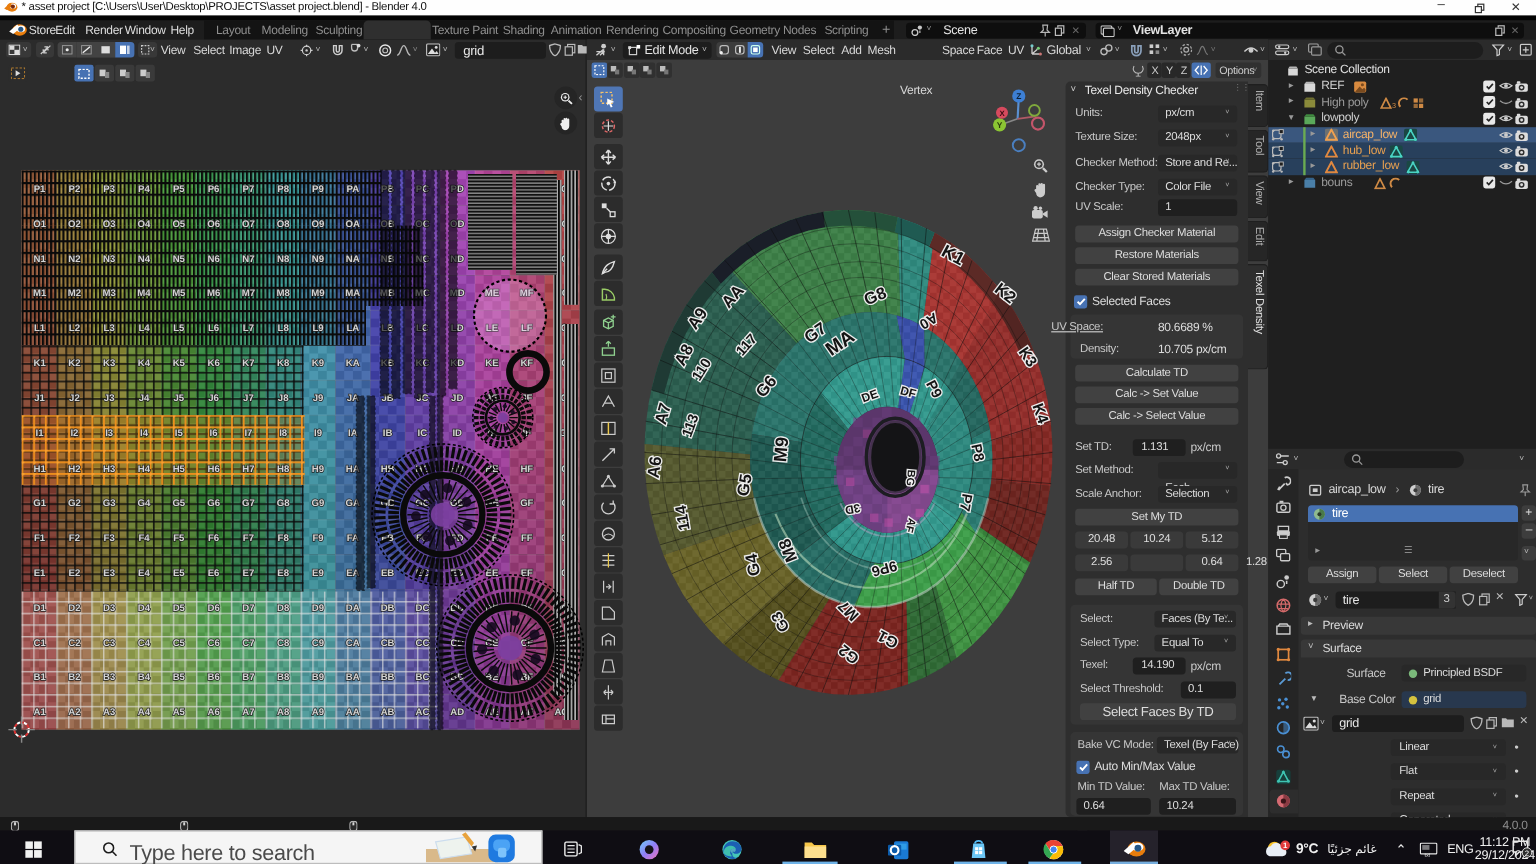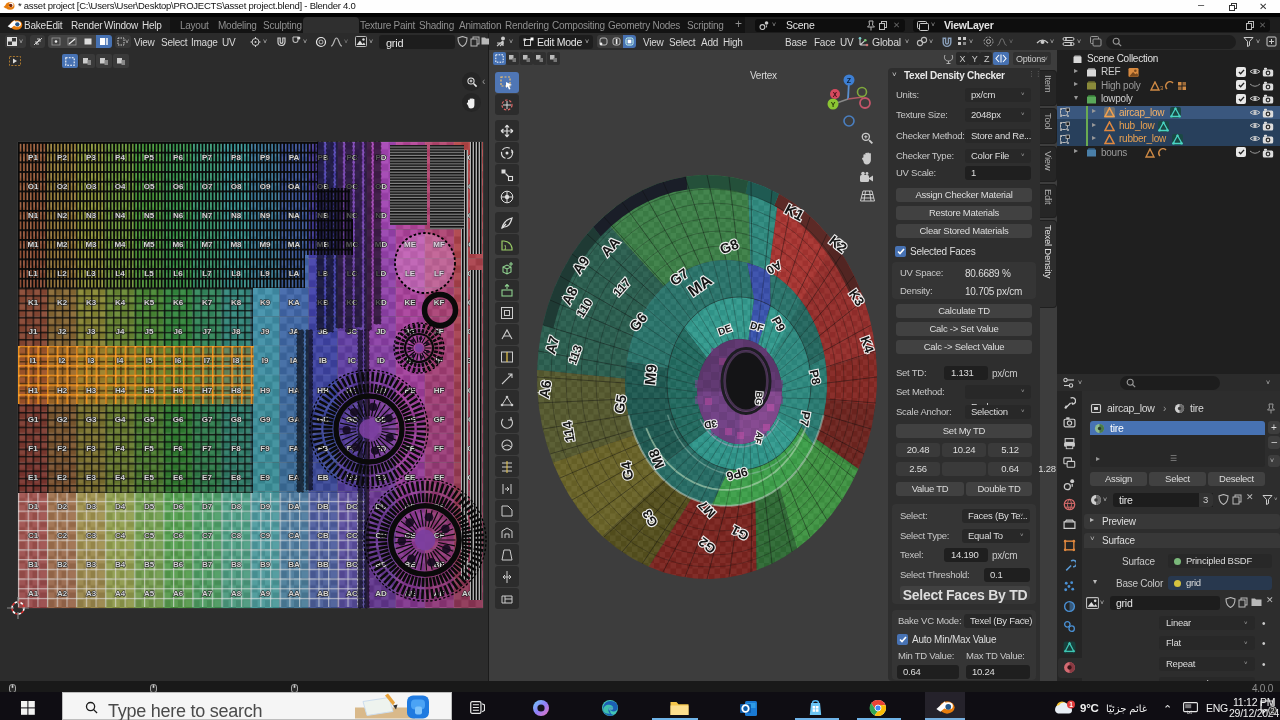--- a/index.html
+++ b/index.html
@@ -18,21 +18,21 @@
 <div class="abs" style="left:1231px;top:3px;width:6px;height:6px;border:1px solid #333;"></div>
 <div class="abs" style="left:1229px;top:5px;width:6px;height:6px;border:1px solid #333;background:#fefefe"></div>
 <div class="txt" style="left:1259px;top:1px;font-size:10px;color:#333;font-weight:normal;">✕</div>
 <div class="abs" style="left:0px;top:17px;width:1280px;height:16px;background:#1d1d1d;"></div>
 <svg class="abs" style="left:7px;top:19px" width="16" height="12" viewBox="0 0 24 16">
     <ellipse cx="14" cy="8" rx="9" ry="7.2" fill="#e87d0d"></ellipse>
     <ellipse cx="15.5" cy="6.5" rx="5.5" ry="4.2" fill="#fff"></ellipse>
     <path d="M1 10 L11 1 L15 5.5 L6 13 Z" fill="#fff"></path>
     <circle cx="15.5" cy="7" r="3.2" fill="#265787"></circle>
   </svg>
-<div class="txt" style="left:24px;top:20px;font-size:10px;color:#dedede;font-weight:normal;">Bake</div>
+<div class="txt" style="left:24px;top:20px;font-size:10px;color:#dedede;font-weight:normal;">Store</div>
 <div class="txt" style="left:46px;top:20px;font-size:10px;color:#dedede;font-weight:normal;">Edit</div>
 <div class="txt" style="left:71px;top:20px;font-size:10px;color:#dedede;font-weight:normal;">Render</div>
 <div class="txt" style="left:104px;top:20px;font-size:10px;color:#dedede;font-weight:normal;">Window</div>
 <div class="txt" style="left:142px;top:20px;font-size:10px;color:#dedede;font-weight:normal;">Help</div>
 <div class="abs" style="left:170px;top:17px;width:575px;height:16px;background:#131313;"></div>
 <div class="txt" style="left:180px;top:20px;font-size:10px;color:#8f8f8f;font-weight:normal;">Layout</div>
 <div class="txt" style="left:218px;top:20px;font-size:10px;color:#8f8f8f;font-weight:normal;">Modeling</div>
 <div class="txt" style="left:263px;top:20px;font-size:10px;color:#8f8f8f;font-weight:normal;">Sculpting</div>
 <div class="abs" style="left:303px;top:17px;width:56px;height:16px;background:#2f2f2f;border-radius:4px 4px 0 0;"></div>
 <div class="txt" style="left:309px;top:34px;font-size:10px;color:#ffffff;font-weight:normal;">UV Editing</div>
@@ -845,23 +845,23 @@
     <rect x="1" y="1" width="7" height="7" rx="2" fill="none" stroke="#bbb" stroke-width="1"></rect>
     <rect x="3.8" y="2" width="1.6" height="5" fill="#eee"></rect>
   </svg>
 <svg class="abs" style="left:625px;top:37px" width="9" height="9" viewBox="0 0 9 9">
     <rect x="1" y="1" width="7" height="7" rx="1.5" fill="none" stroke="#cfe" stroke-width="1"></rect>
     <rect x="2.6" y="2.6" width="3.8" height="3.8" fill="#fff"></rect>
   </svg>
 <div class="txt" style="left:643px;top:36.5px;font-size:10px;color:#d8d8d8;font-weight:normal;">View</div>
 <div class="txt" style="left:669px;top:36.5px;font-size:10px;color:#d8d8d8;font-weight:normal;">Select</div>
 <div class="txt" style="left:701px;top:36.5px;font-size:10px;color:#d8d8d8;font-weight:normal;">Add</div>
-<div class="txt" style="left:723px;top:36.5px;font-size:10px;color:#d8d8d8;font-weight:normal;">High</div>
+<div class="txt" style="left:723px;top:36.5px;font-size:10px;color:#d8d8d8;font-weight:normal;">Mesh</div>
 <div class="txt" style="left:750px;top:36.5px;font-size:10px;color:#d8d8d8;font-weight:normal;margin-top:33px;">Vertex</div>
-<div class="txt" style="left:785px;top:36.5px;font-size:10px;color:#d8d8d8;font-weight:normal;">Base</div>
+<div class="txt" style="left:785px;top:36.5px;font-size:10px;color:#d8d8d8;font-weight:normal;">Space</div>
 <div class="txt" style="left:814px;top:36.5px;font-size:10px;color:#d8d8d8;font-weight:normal;">Face</div>
 <div class="txt" style="left:840px;top:36.5px;font-size:10px;color:#d8d8d8;font-weight:normal;">UV</div>
 <svg class="abs" style="left:858px;top:36px" width="12" height="11" viewBox="0 0 12 11">
     <path d="M2 9 L2 3 M2 9 L8 9 M2 9 L6.5 5" stroke="#ccc" stroke-width="1.1"></path>
     <circle cx="2" cy="2.2" r="1.3" fill="#7cc"></circle>
     <circle cx="9" cy="9" r="1.3" fill="#c77"></circle>
     <circle cx="7.3" cy="4.2" r="1.3" fill="#7c7"></circle>
   </svg>
 <div class="txt" style="left:872px;top:36.5px;font-size:10.5px;color:#d8d8d8;font-weight:normal;">Global</div>
 <div class="txt" style="left:905px;top:38px;font-size:7px;color:#bbb;font-weight:normal;">˅</div>
@@ -1235,21 +1235,21 @@
     <rect x="1" y="4" width="9" height="7" rx="1.5" fill="#ccc"></rect>
     <path d="M10 7 l4 -2.5 v6 l-4 -2.5" fill="#ccc"></path>
     <circle cx="4" cy="2.5" r="1.8" fill="#ccc"></circle>
     <circle cx="8" cy="2.5" r="1.4" fill="#ccc"></circle>
   </svg>
 <svg class="abs" style="left:860px;top:190px" width="15" height="13" viewBox="0 0 15 13">
     <path d="M3 1 h9 l2.5 10 h-14 z M5.5 1 l-1.5 10 M9.5 1 l1.5 10 M2 4.5 h11 M1.2 8 h12.6" fill="none" stroke="#ccc" stroke-width="1"></path>
   </svg>
 <div class="abs" style="left:888px;top:68px;width:152px;height:613px;background:#2e2e2e;border-radius:4px 0 0 4px;"></div>
 <div class="txt" style="left:892px;top:71px;font-size:8px;color:#ccc;font-weight:normal;">˅</div>
-<div class="txt" style="left:904px;top:70px;font-size:10px;color:#e8e8e8;font-weight:bold;">Texel Density Checker</div>
+<div class="txt" style="left:904px;top:70px;font-size:10px;color:#e8e8e8;font-weight:normal;">Texel Density Checker</div>
 <div class="txt" style="left:1028px;top:70px;font-size:7px;color:#777;font-weight:normal;">⋮⋮</div>
 <div class="txt" style="left:896px;top:90px;font-size:9.5px;color:#c8c8c8;font-weight:normal;">Units:</div>
 <div class="abs" style="left:965px;top:88px;width:66px;height:13.5px;background:#282828;border-radius:3px;"></div>
 <div class="txt" style="left:971px;top:89.5px;font-size:9.5px;color:#dddddd;font-weight:normal;">px/cm</div>
 <div class="txt" style="left:1021px;top:91px;font-size:6px;color:#aaa;font-weight:normal;">˅</div>
 <div class="txt" style="left:896px;top:110px;font-size:9.5px;color:#c8c8c8;font-weight:normal;">Texture Size:</div>
 <div class="abs" style="left:965px;top:108px;width:66px;height:13.5px;background:#282828;border-radius:3px;"></div>
 <div class="txt" style="left:971px;top:109.5px;font-size:9.5px;color:#dddddd;font-weight:normal;">2048px</div>
 <div class="txt" style="left:1021px;top:111px;font-size:6px;color:#aaa;font-weight:normal;">˅</div>
 <div class="txt" style="left:896px;top:131px;font-size:9.5px;color:#c8c8c8;font-weight:normal;">Checker Method:</div>
@@ -1268,21 +1268,21 @@
 <div class="abs" style="left:896px;top:206px;width:136px;height:13.5px;background:#414141;border-radius:3px;"></div>
 <div class="txt" style="left:964.0px;top:207.5px;font-size:9.5px;color:#dddddd;font-weight:normal;transform:translateX(-50%);">Restore Materials</div>
 <div class="abs" style="left:896px;top:224px;width:136px;height:13.5px;background:#414141;border-radius:3px;"></div>
 <div class="txt" style="left:964.0px;top:225.5px;font-size:9.5px;color:#dddddd;font-weight:normal;transform:translateX(-50%);">Clear Stored Materials</div>
 <div class="abs" style="left:895px;top:246px;width:11px;height:11px;background:#4772b3;border-radius:2px;"></div>
 <svg class="abs" style="left:896.5px;top:248px" width="8" height="7" viewBox="0 0 8 7">
     <path d="M1 3.5 L3 5.5 L7 1" fill="none" stroke="#fff" stroke-width="1.6"></path>
   </svg>
 <div class="txt" style="left:910px;top:246px;font-size:10px;color:#dddddd;font-weight:normal;">Selected Faces</div>
 <div class="abs" style="left:892px;top:262px;width:144px;height:37px;background:#353535;border-radius:4px;"></div>
-<div class="txt" style="left:900px;top:268px;font-size:9.5px;color:#c8c8c8;font-weight:normal;">UV Space:</div>
+<div class="txt" style="left:876px;top:268px;font-size:9.5px;color:#c8c8c8;font-weight:normal;text-decoration:underline;">UV Space:</div>
 <div class="txt" style="left:965px;top:268px;font-size:10px;color:#dddddd;font-weight:normal;">80.6689 %</div>
 <div class="txt" style="left:900px;top:286px;font-size:9.5px;color:#c8c8c8;font-weight:normal;">Density:</div>
 <div class="txt" style="left:965px;top:286px;font-size:10px;color:#dddddd;font-weight:normal;">10.705 px/cm</div>
 <div class="abs" style="left:896px;top:304px;width:136px;height:13.5px;background:#414141;border-radius:3px;"></div>
 <div class="txt" style="left:964.0px;top:305.5px;font-size:9.5px;color:#dddddd;font-weight:normal;transform:translateX(-50%);">Calculate TD</div>
 <div class="abs" style="left:896px;top:322px;width:136px;height:13.5px;background:#414141;border-radius:3px;"></div>
 <div class="txt" style="left:964.0px;top:323.5px;font-size:9.5px;color:#dddddd;font-weight:normal;transform:translateX(-50%);">Calc -&gt; Set Value</div>
 <div class="abs" style="left:896px;top:340px;width:136px;height:13.5px;background:#414141;border-radius:3px;"></div>
 <div class="txt" style="left:964.0px;top:341.5px;font-size:9.5px;color:#dddddd;font-weight:normal;transform:translateX(-50%);">Calc -&gt; Select Value</div>
 <div class="txt" style="left:896px;top:368px;font-size:9.5px;color:#c8c8c8;font-weight:normal;">Set TD:</div>
@@ -1305,41 +1305,41 @@
 <div class="txt" style="left:964px;top:445px;font-size:9.5px;color:#dddddd;font-weight:normal;transform:translateX(-50%);">10.24</div>
 <div class="abs" style="left:988px;top:443px;width:44px;height:13.5px;background:#3a3a3a;border-radius:3px;"></div>
 <div class="txt" style="left:1010px;top:445px;font-size:9.5px;color:#dddddd;font-weight:normal;transform:translateX(-50%);">5.12</div>
 <div class="abs" style="left:896px;top:462px;width:44px;height:13.5px;background:#3a3a3a;border-radius:3px;"></div>
 <div class="txt" style="left:918px;top:464px;font-size:9.5px;color:#dddddd;font-weight:normal;transform:translateX(-50%);">2.56</div>
 <div class="abs" style="left:942px;top:462px;width:44px;height:13.5px;background:#3a3a3a;border-radius:3px;"></div>
 <div class="txt" style="left:1012px;top:464px;font-size:9.5px;color:#dddddd;font-weight:normal;transform:translateX(-50%);margin-left:35px;">1.28</div>
 <div class="abs" style="left:988px;top:462px;width:44px;height:13.5px;background:#3a3a3a;border-radius:3px;"></div>
 <div class="txt" style="left:1010px;top:464px;font-size:9.5px;color:#dddddd;font-weight:normal;transform:translateX(-50%);">0.64</div>
 <div class="abs" style="left:896px;top:482px;width:68px;height:13.5px;background:#414141;border-radius:3px;"></div>
-<div class="txt" style="left:930px;top:484px;font-size:9.5px;color:#dddddd;font-weight:normal;transform:translateX(-50%);">Value TD</div>
+<div class="txt" style="left:930px;top:484px;font-size:9.5px;color:#dddddd;font-weight:normal;transform:translateX(-50%);">Half TD</div>
 <div class="abs" style="left:966px;top:482px;width:66px;height:13.5px;background:#414141;border-radius:3px;"></div>
 <div class="txt" style="left:999px;top:484px;font-size:9.5px;color:#dddddd;font-weight:normal;transform:translateX(-50%);">Double TD</div>
 <div class="abs" style="left:892px;top:504px;width:144px;height:100px;background:#353535;border-radius:4px;"></div>
 <div class="txt" style="left:900px;top:511px;font-size:9.5px;color:#c8c8c8;font-weight:normal;">Select:</div>
 <div class="abs" style="left:962px;top:509px;width:68px;height:13.5px;background:#282828;border-radius:3px;"></div>
 <div class="txt" style="left:968px;top:510.5px;font-size:9.5px;color:#dddddd;font-weight:normal;">Faces (By Te...</div>
 <div class="txt" style="left:1020px;top:512px;font-size:6px;color:#aaa;font-weight:normal;">˅</div>
 <div class="txt" style="left:900px;top:531px;font-size:9.5px;color:#c8c8c8;font-weight:normal;">Select Type:</div>
 <div class="abs" style="left:962px;top:529px;width:68px;height:13.5px;background:#282828;border-radius:3px;"></div>
 <div class="txt" style="left:968px;top:530.5px;font-size:9.5px;color:#dddddd;font-weight:normal;">Equal To</div>
 <div class="txt" style="left:1020px;top:532px;font-size:6px;color:#aaa;font-weight:normal;">˅</div>
 <div class="txt" style="left:900px;top:550px;font-size:9.5px;color:#c8c8c8;font-weight:normal;">Texel:</div>
 <div class="abs" style="left:944px;top:548px;width:44px;height:13.5px;background:#1f1f1f;border-radius:3px;"></div>
 <div class="txt" style="left:951px;top:550px;font-size:9.5px;color:#dddddd;font-weight:normal;">14.190</div>
 <div class="txt" style="left:992px;top:550px;font-size:10px;color:#c8c8c8;font-weight:normal;">px/cm</div>
 <div class="txt" style="left:900px;top:570px;font-size:9.5px;color:#c8c8c8;font-weight:normal;">Select Threshold:</div>
 <div class="abs" style="left:984px;top:568px;width:46px;height:13.5px;background:#1f1f1f;border-radius:3px;"></div>
 <div class="txt" style="left:990px;top:570px;font-size:9.5px;color:#dddddd;font-weight:normal;">0.1</div>
 <div class="abs" style="left:900px;top:586px;width:130px;height:13.5px;background:#414141;border-radius:3px;"></div>
-<div class="txt" style="left:965.0px;top:587.5px;font-size:14px;color:#dddddd;font-weight:bold;transform:translateX(-50%);">Select Faces By TD</div>
+<div class="txt" style="left:965.0px;top:587.5px;font-size:11px;color:#dddddd;font-weight:normal;transform:translateX(-50%);">Select Faces By TD</div>
 <div class="abs" style="left:892px;top:610px;width:144px;height:70px;background:#353535;border-radius:4px;"></div>
 <div class="txt" style="left:898px;top:616px;font-size:9.5px;color:#c8c8c8;font-weight:normal;">Bake VC Mode:</div>
 <div class="abs" style="left:964px;top:614px;width:68px;height:13.5px;background:#282828;border-radius:3px;"></div>
 <div class="txt" style="left:970px;top:615.5px;font-size:9.5px;color:#dddddd;font-weight:normal;">Texel (By Face)</div>
 <div class="txt" style="left:1022px;top:617px;font-size:6px;color:#aaa;font-weight:normal;">˅</div>
 <div class="abs" style="left:897px;top:634px;width:11px;height:11px;background:#4772b3;border-radius:2px;"></div>
 <svg class="abs" style="left:898.5px;top:636px" width="8" height="7" viewBox="0 0 8 7">
     <path d="M1 3.5 L3 5.5 L7 1" fill="none" stroke="#fff" stroke-width="1.6"></path>
   </svg>
 <div class="txt" style="left:912px;top:634px;font-size:10px;color:#dddddd;font-weight:normal;">Auto Min/Max Value</div>

